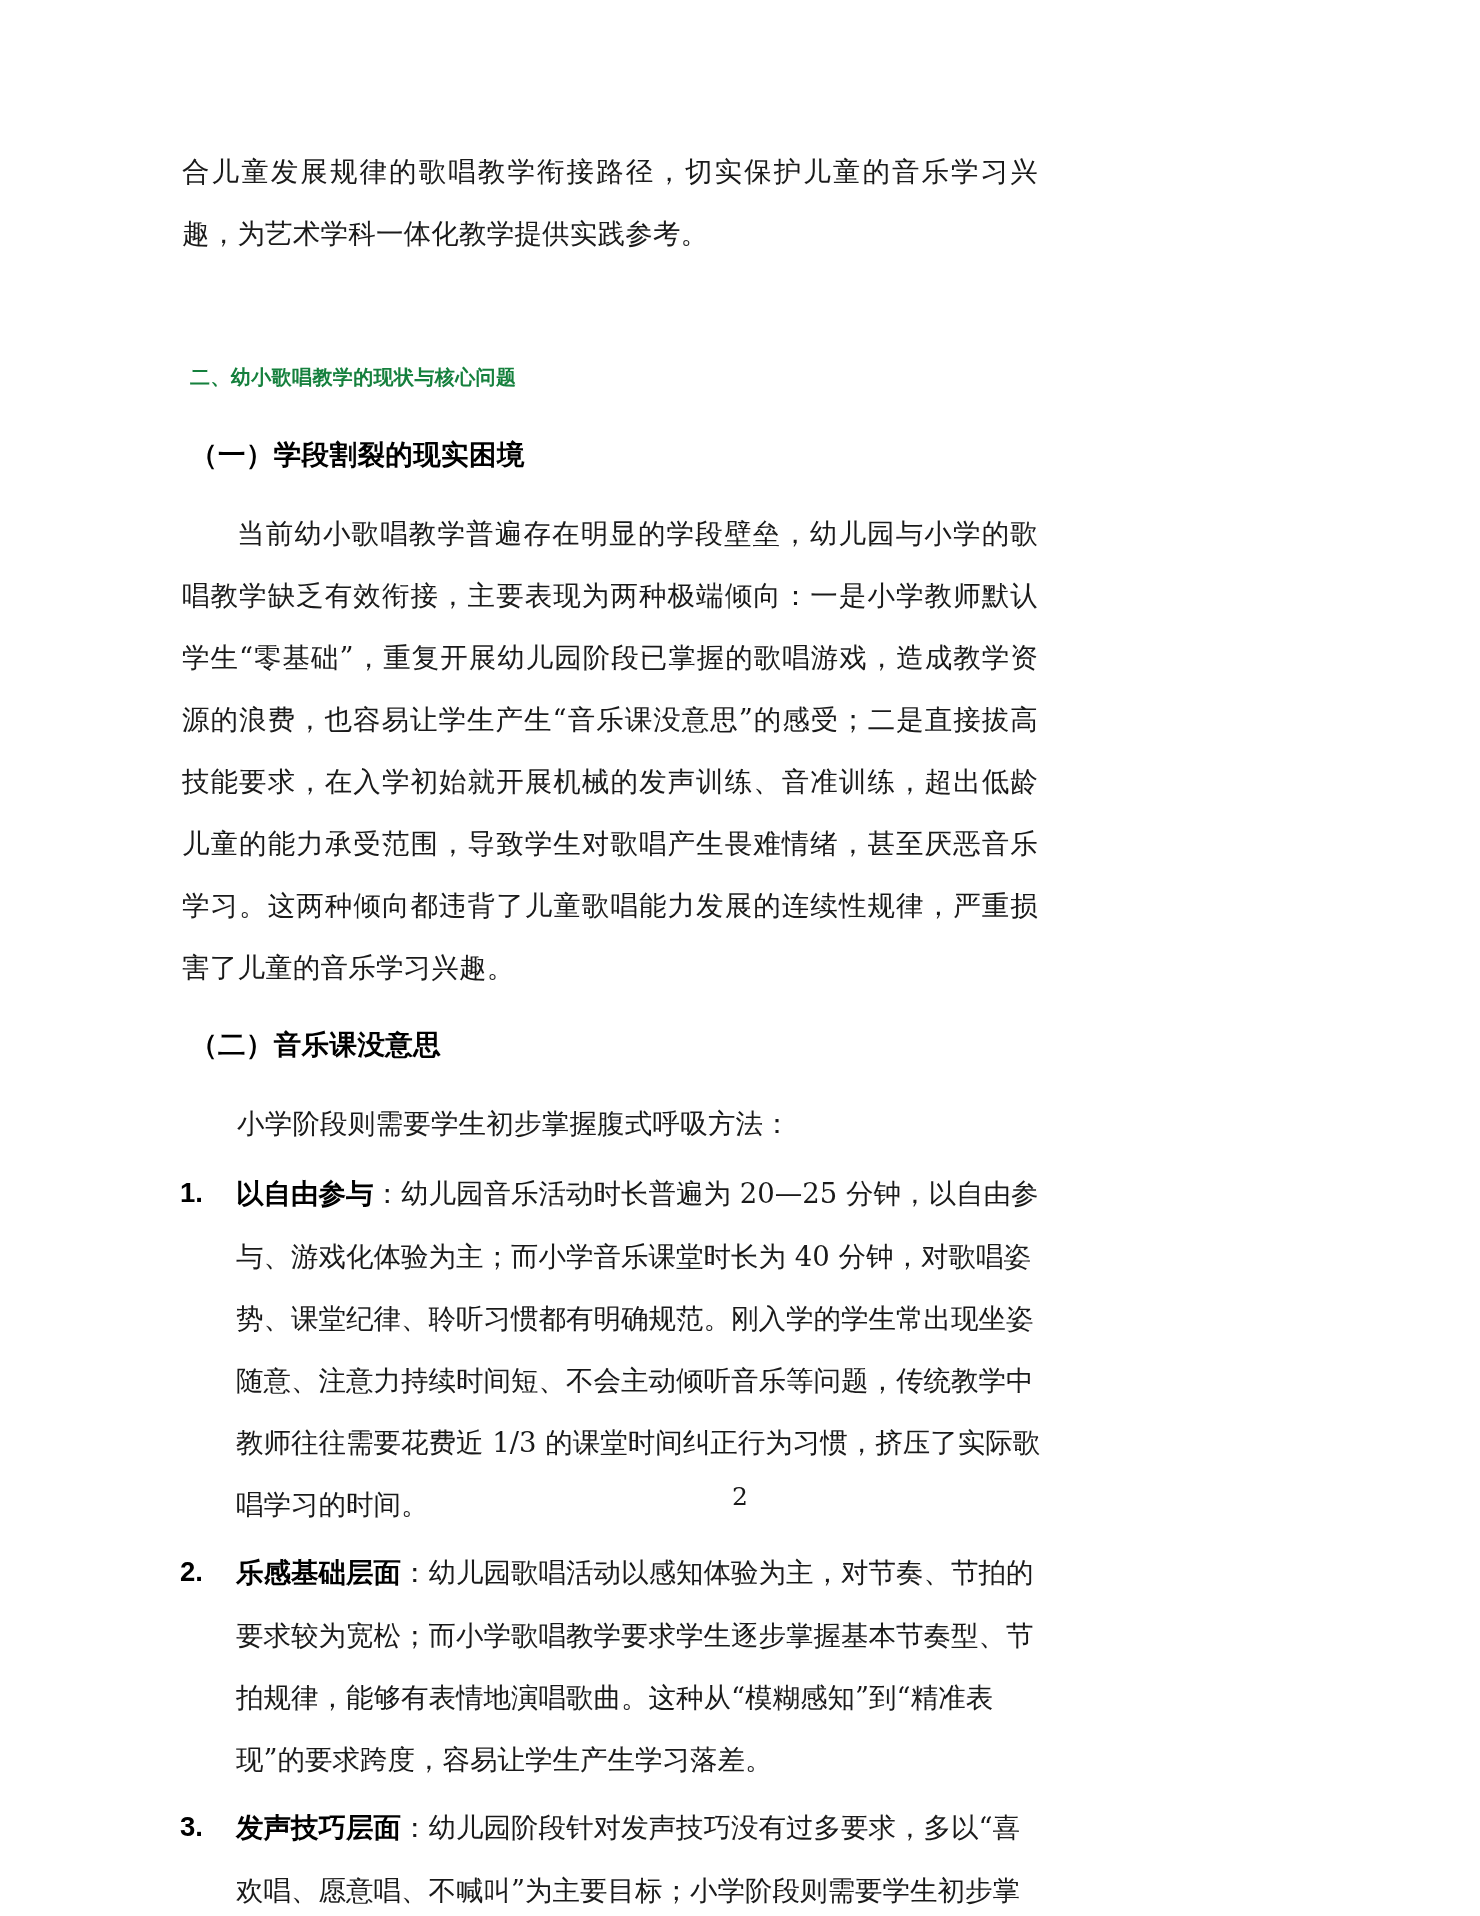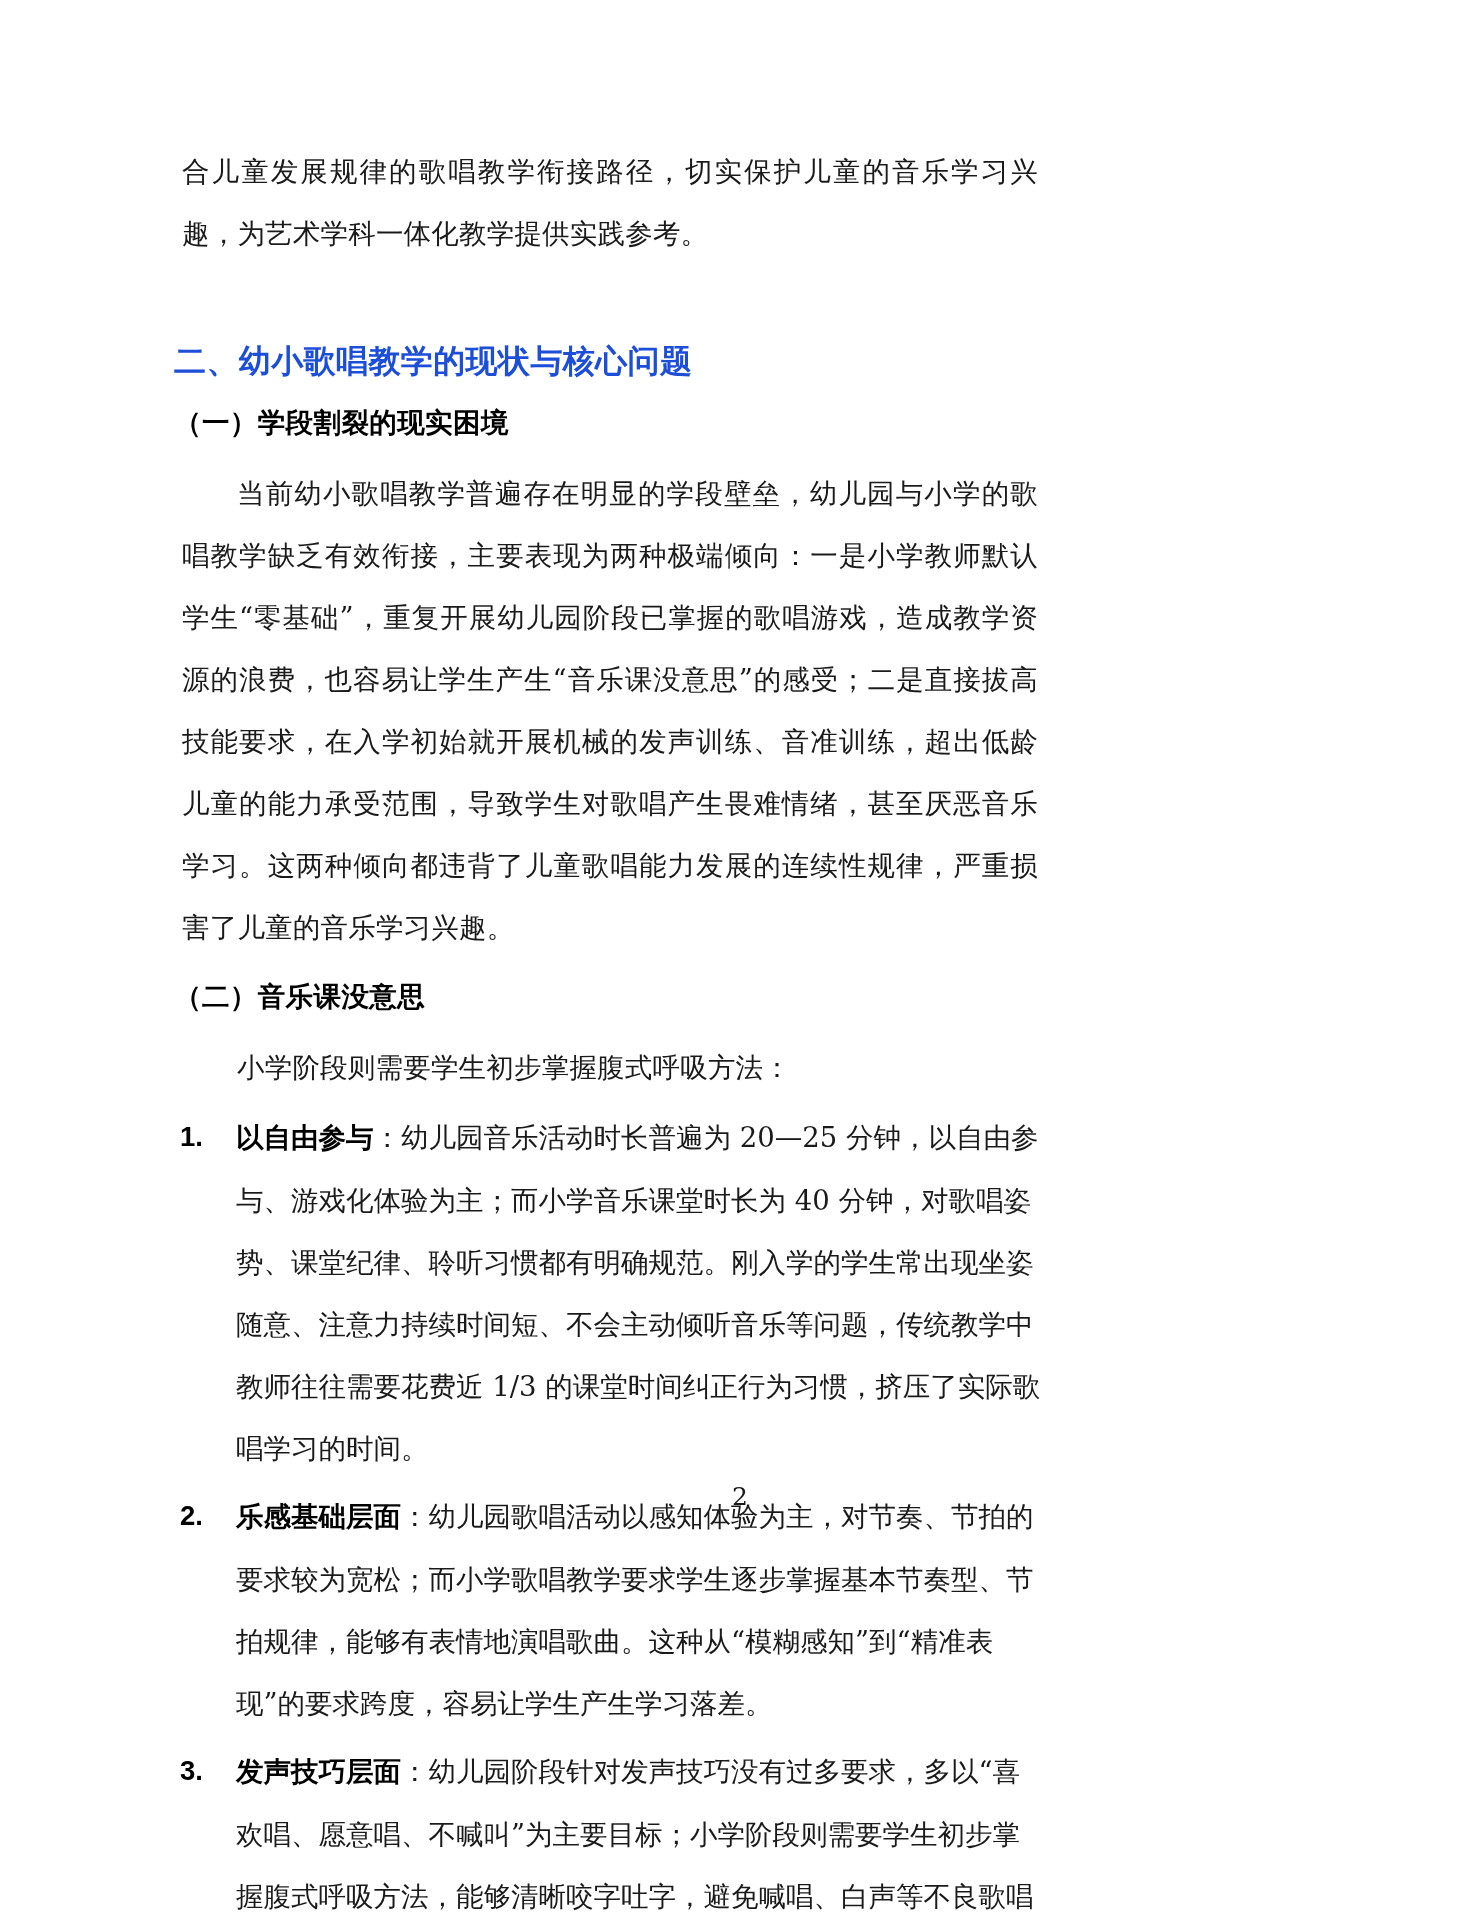--- a/index.html
+++ b/index.html
@@ -43,32 +43,32 @@
   .para-indent {
     text-indent: 55px;
   }
   .para-cont {
     text-indent: 0;
   }
   
   .h-level1 {
     font-family: "Liberation Sans", "DejaVu Sans", sans-serif;
     font-weight: bold;
-    font-size: 32px;
+    font-size: 20px;
     line-height: 62px;
-    margin: 0;
+    margin: 16px;
     letter-spacing: 0.4px;
-    color: #1d4ed8;
+    color: #15803d;
   }
   .h-level2 {
     font-family: "Liberation Sans", "DejaVu Sans", sans-serif;
     font-weight: bold;
     font-size: 27.5px;
     line-height: 62px;
-    margin: 0;
+    margin: 16px;
     letter-spacing: 0.4px;
     color: #000000;
   }
   .spacer-lg { height: 58px; }
   
   .num-list {
     margin: 0;
     padding: 0;
     list-style: none;
   }

